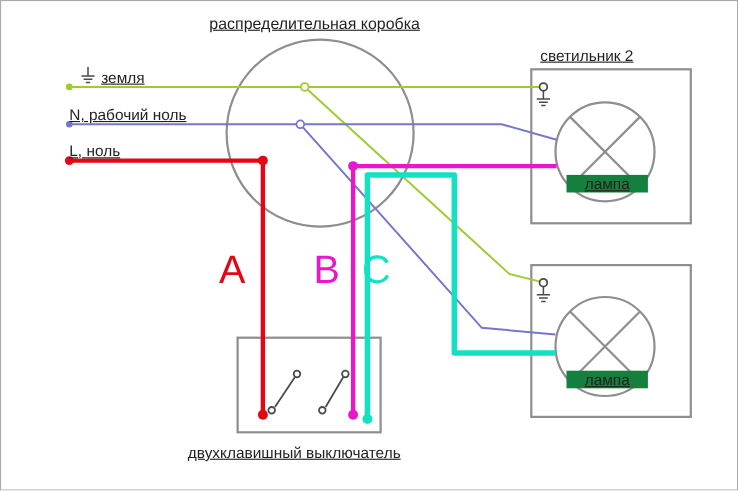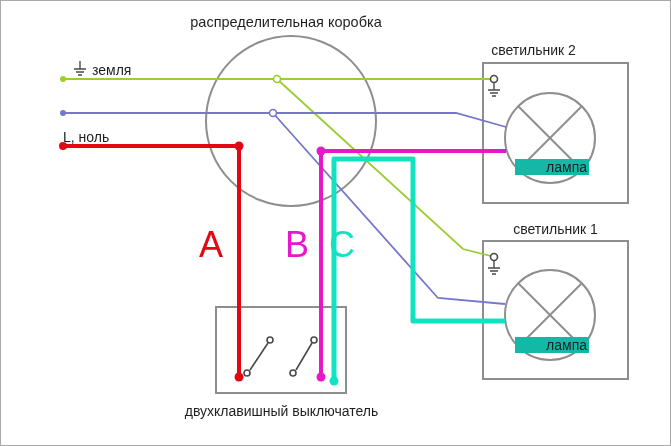--- a/index.html
+++ b/index.html
@@ -5,23 +5,24 @@
   html,body{margin:0;padding:0;background:#ffffff;}
   .stage{
     position:relative;width:671px;height:446px;background:#fff;
     border:1px solid #a9a9a9;box-sizing:border-box;overflow:hidden;
     font-family:"Liberation Sans",sans-serif;
   }
   .stage svg{position:absolute;left:0;top:0;}
   .lbl{
     position:absolute;color:#1f1f1f;font-size:14px;line-height:1.15;
     white-space:nowrap;
+    text-decoration:underline;
   }
   .center{text-align:center;white-space:normal;}
-  .lamp-lbl{background:#14b8a6;padding:0 2px;text-align:right;}
+  .lamp-lbl{background:#15803d;padding:0 2px;}
   .title-lbl{font-size:14.5px;}
   .wletter text{font-family:"Liberation Sans",sans-serif;font-size:36px;}
 </style>
 </head>
 <body>
 
 <div class="stage">
 
   <svg width="671" height="446" viewBox="0 0 671 446">
     <defs>
@@ -105,22 +106,22 @@
     <g class="wletter" text-anchor="middle">
       <text x="210" y="256" fill="#E30613">A</text>
       <text x="296" y="256" fill="#E817C9">B</text>
       <text x="341" y="256" fill="#10E2C2">C</text>
     </g>
   </svg>
 
   <div class="lbl center title-lbl" style="left:150px;top:13px;width:270px;">распределительная коробка</div>
 
   <div class="lbl" style="left:91px;top:61px;text-align:center;">земля</div>
+  <div class="lbl" style="left:62px;top:95px;">N, рабочий ноль</div>
   <div class="lbl" style="left:62px;top:128px;">L, ноль</div>
 
   <div class="lbl center" style="left:460px;top:41px;width:145px;">светильник 2</div>
-  <div class="lbl center" style="left:482px;top:220px;width:145px;">светильник 1</div>
 
   <div class="lbl center lamp-lbl" style="left:514px;top:158px;width:70px;">лампа</div>
   <div class="lbl center lamp-lbl" style="left:514px;top:336px;width:70px;">лампа</div>
 
-  <div class="lbl center" style="left:158px;top:402px;width:245px;">двухклавишный выключатель</div>
+  <div class="lbl center" style="left:144px;top:402px;width:245px;">двухклавишный выключатель</div>
 </div>
 
 </body></html>

